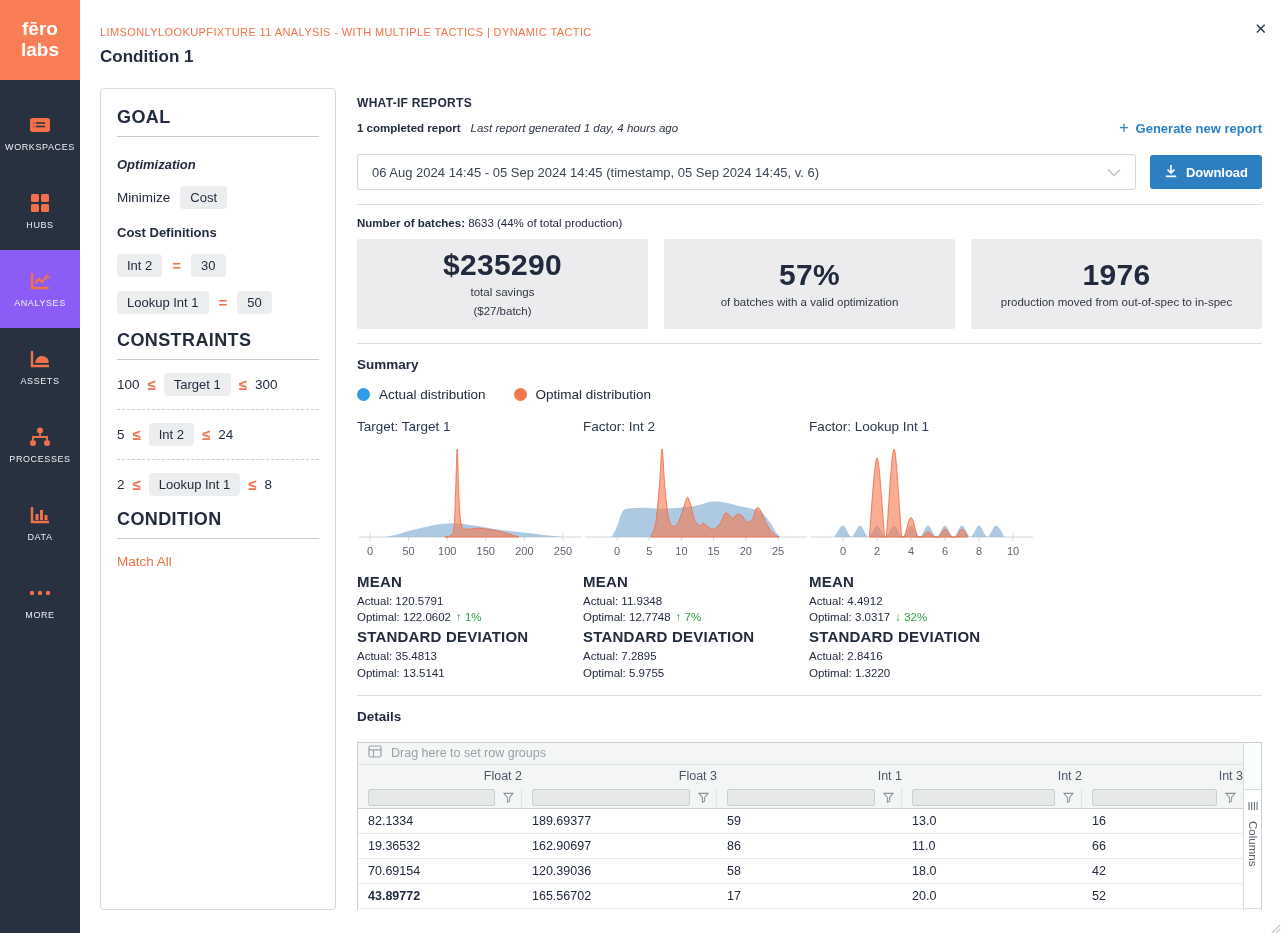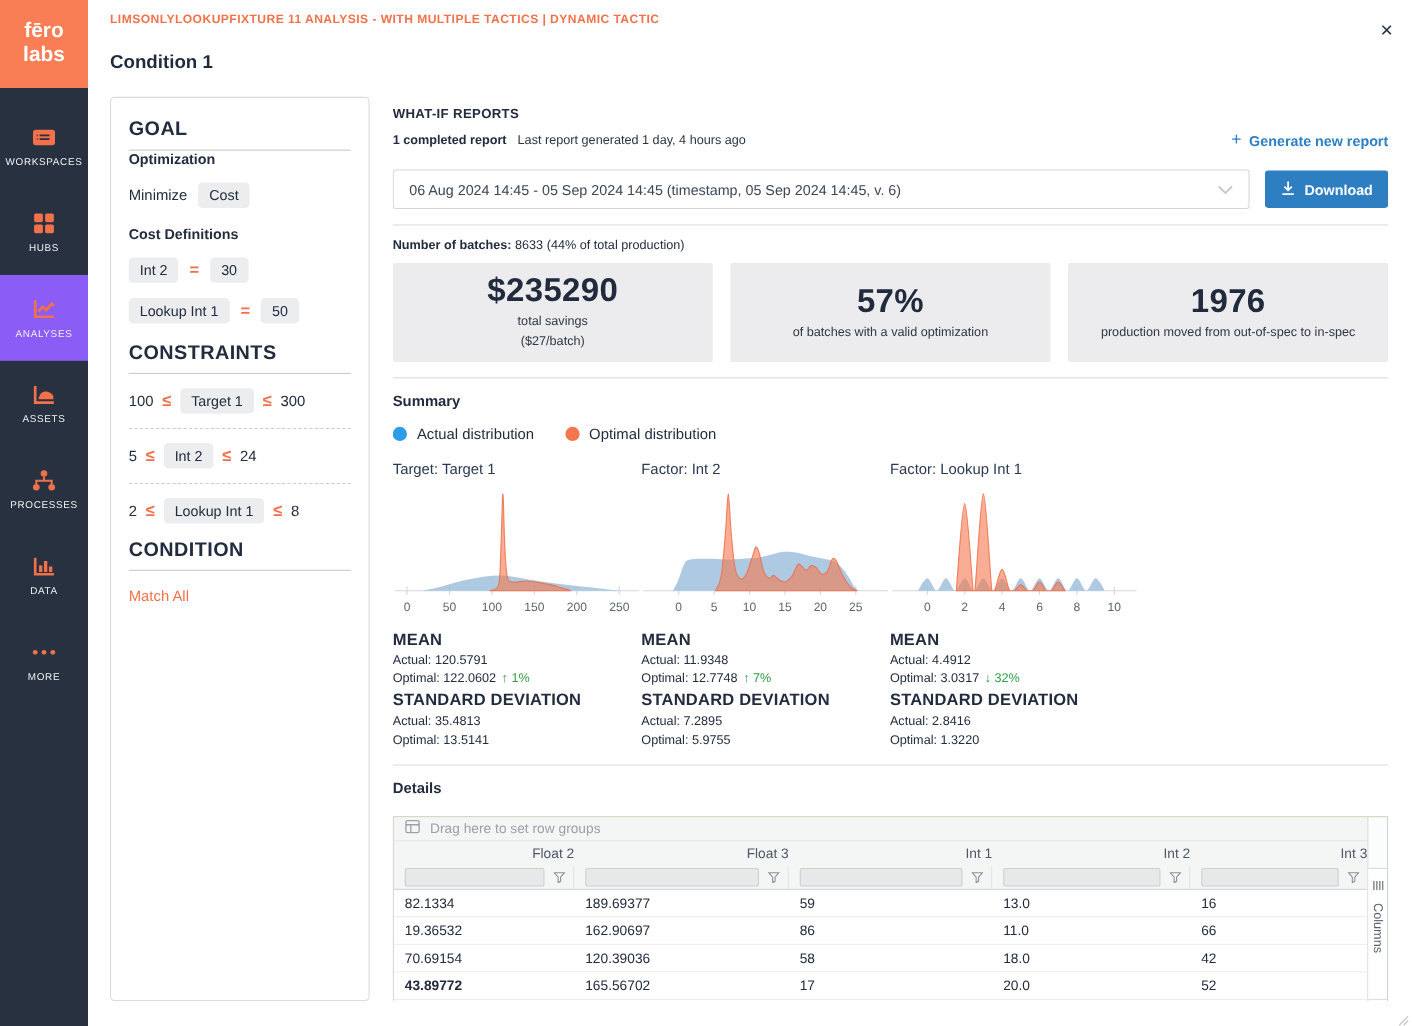--- a/index.html
+++ b/index.html
@@ -12,47 +12,47 @@
     align-items:center; justify-content:center; font-size:19px; font-weight:600; line-height:1.08; cursor:pointer; }
   .nav { padding-top:14px; }
   .nav-item { height:78px; display:flex; flex-direction:column; align-items:center; justify-content:center;
     gap:6px; cursor:pointer; }
   .nav-item.active { background:#8b5cf6; }
   .nav-label { font-size:9px; letter-spacing:.6px; color:#eef1f3; font-weight:500; }
   .nav-icon { width:24px; height:22px; display:flex; align-items:center; justify-content:center; }
 
   
   .main { position:absolute; left:80px; top:0; width:1204px; height:933px; background:#fff; }
-  .breadcrumb { position:absolute; left:20px; top:12px; color:#f2714a; font-size:11px; font-weight:700;
+  .breadcrumb { position:absolute; left:20px; top:26px; color:#f2714a; font-size:11px; font-weight:400;
     letter-spacing:.4px; }
   .page-title { position:absolute; left:20px; top:47px; font-size:17px; font-weight:700; color:#1f2a3c; }
   .close-btn { position:absolute; right:17px; top:21px; background:none; border:none; font-size:15px;
     color:#2b3646; cursor:pointer; line-height:1; }
 
   
   .goal-card { position:absolute; left:20px; top:88px; width:236px; height:822px;
     border:1px solid #d9dcde; border-radius:4px; background:#fff; padding:18px 16px; }
   .sec-head { font-size:18px; font-weight:700; letter-spacing:.4px; color:#222c3e;
     padding-bottom:8px; border-bottom:1px solid #c6cbd0; }
   .sub-head { font-size:13px; font-weight:700; color:#222c3e; }
-  .mt20{} .mt16{margin-top:16px;}
+  .mt20{margin-top:20px;font-style:italic;} .mt16{margin-top:16px;}
   .pill { background:#ebedef; border-radius:4px; padding:4px 10px; font-size:13px; color:#222c3e;
     display:inline-block; }
   .goal-row { margin-top:14px; display:flex; align-items:center; gap:10px; font-size:13.5px; }
   .op { color:#f2714a; font-weight:700; font-size:15px; }
   .con-row { display:flex; align-items:center; gap:8px; font-size:13.5px; padding:13px 0; }
   .con-row.dash { border-bottom:1px dashed #c9ced3; }
   .link-orange { color:#f2714a; font-size:13.5px; margin-top:15px; display:inline-block; cursor:pointer; }
 
   
   .content { position:absolute; left:277px; top:90px; width:905px; height:820px; overflow:hidden; }
   .wir-heading { font-size:12px; font-weight:700; letter-spacing:.3px; margin-top:6px; }
   .report-row { margin-top:10px; display:flex; align-items:center; font-size:11.5px; }
   .rep-count { font-weight:700; }
-  .rep-time { margin-left:10px; color:#2b3442; }
+  .rep-time { font-style:italic; margin-left:10px; color:#2b3442; }
   .gen-link { margin-left:auto; color:#2b7fc7; font-weight:700; font-size:13px; display:flex;
     align-items:center; gap:7px; cursor:pointer; }
   .gen-plus { font-size:16px; font-weight:400; line-height:1; }
   .select-row { margin-top:18px; display:flex; gap:14px; }
   .report-select { flex:1; height:36px; border:1px solid #d3d7da; border-radius:3px; display:flex;
     align-items:center; padding:0 14px; font-size:13px; color:#3c4656; cursor:pointer; background:#fff; }
   .chev { margin-left:auto; color:#bfc5ca; }
   .dl-btn { width:112px; height:34px; align-self:center; background:#2e7fc2; border:none; border-radius:3px;
     color:#fff; font-weight:700; font-size:13px; display:flex; align-items:center; justify-content:center;
     gap:8px; cursor:pointer; font-family:inherit; }

